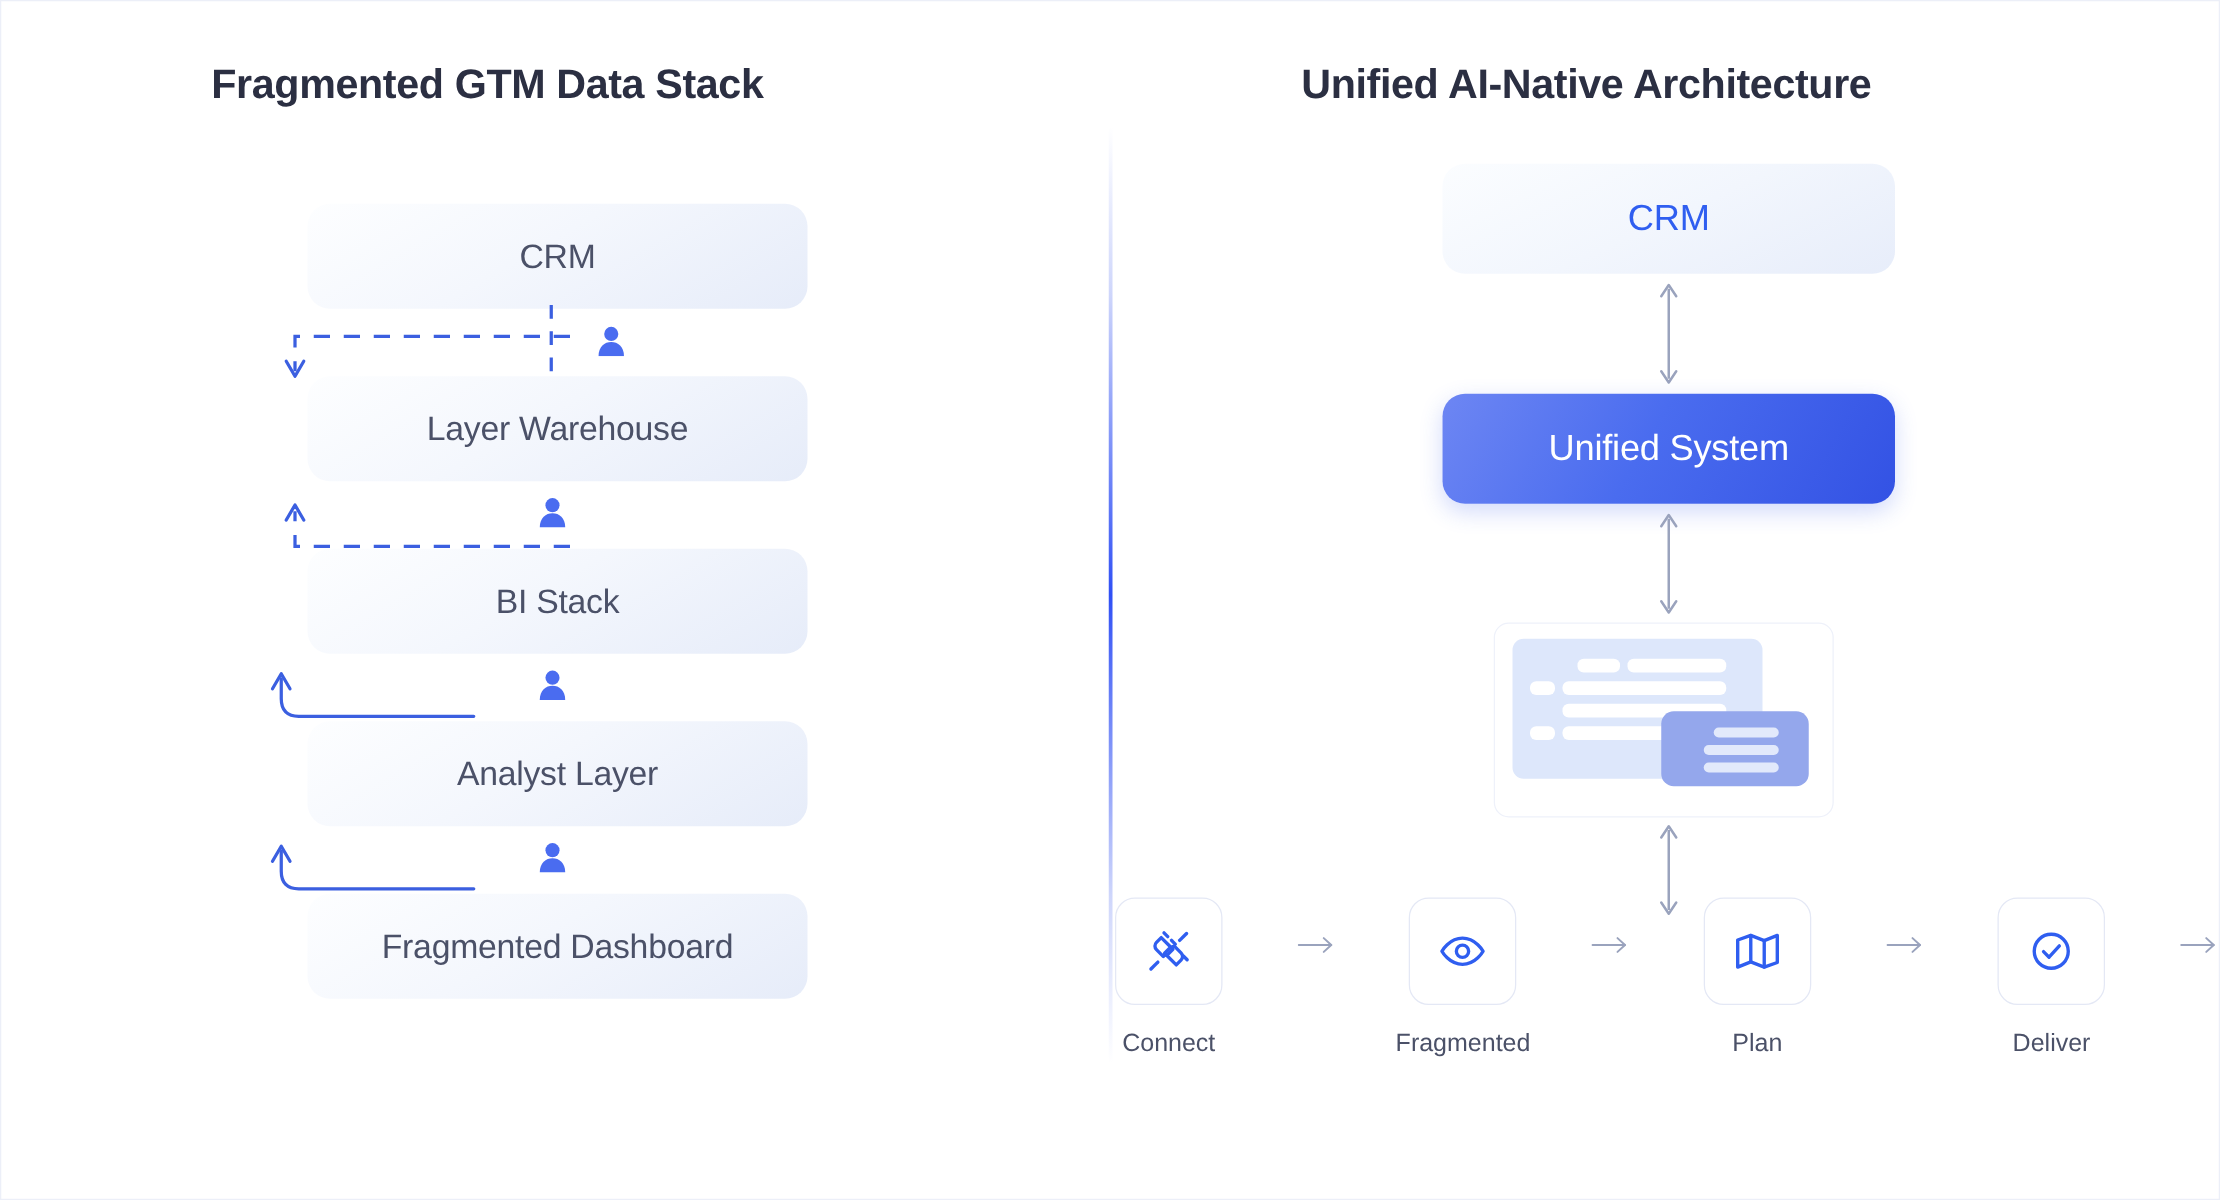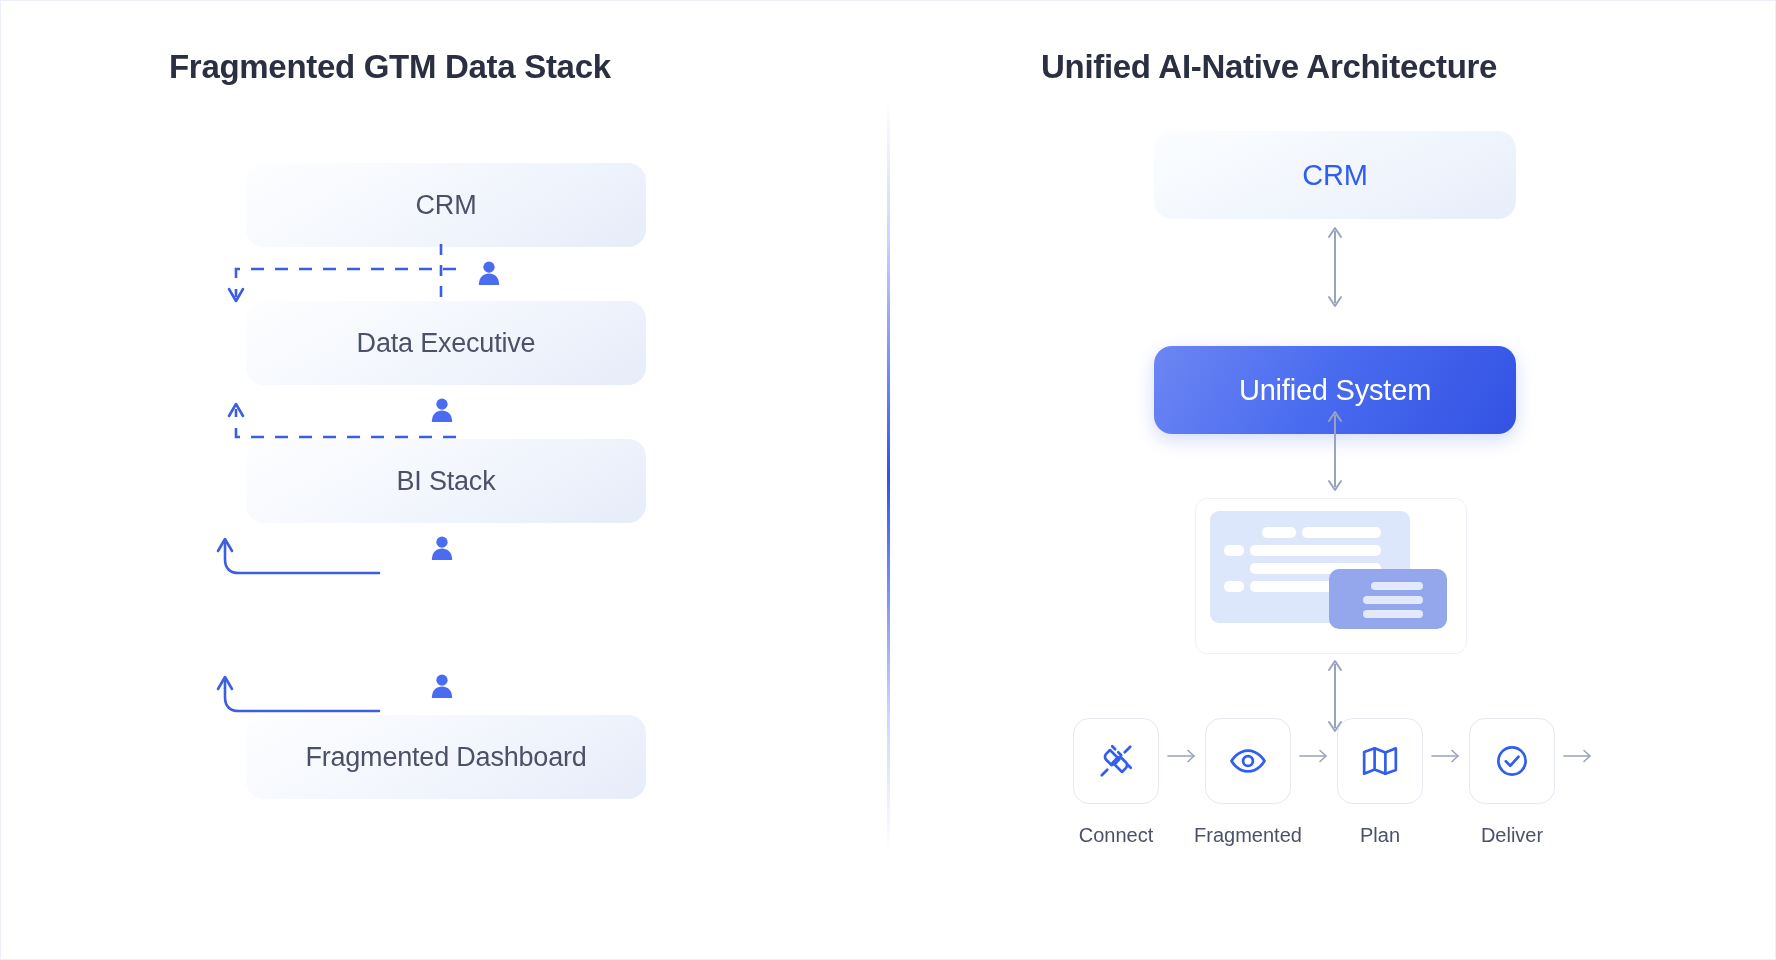--- a/index.html
+++ b/index.html
@@ -91,21 +91,20 @@
     left: 267px; top: 130px; width: 362px; height: 88px;
     background: linear-gradient(155deg, #fbfdff 0%, #f2f6fd 50%, #e7edfa 100%);
   }
   #r-crm .label {
     font-size: 29px; color: #2f5ef0; letter-spacing: -0.2px;
   }
   #r-unified {
     left: 267px; top: 314px; width: 362px; height: 88px;
     background: linear-gradient(120deg, #6d86f3 0%, #4a6cef 45%, #3352e4 100%);
     box-shadow: 0 6px 18px rgba(56,90,235,0.22);
-    margin-top: 31px;
   }
   #r-unified .label {
     font-size: 29px; color: #ffffff; letter-spacing: -0.2px;
   }
 
   
   #doc-card {
     position: absolute;
     left: 308px; top: 497px;
     width: 270px; height: 154px;
@@ -130,21 +129,21 @@
   }
   .obar { position: absolute; background: #e2e9fb; border-radius: 4px; }
 
   
   #pipeline {
     position: absolute;
     left: 0; top: 717px;
     width: 890px;
     display: flex;
     align-items: flex-start;
-    justify-content: center;
+    justify-content: space-between;
   }
   .pipe-step {
     display: flex;
     flex-direction: column;
     align-items: center;
     width: 96px;
   }
   .pipe-tile {
     width: 84px; height: 84px;
     border: 1.5px solid #e4e8f5;
@@ -187,21 +186,21 @@
 
     <svg class="connector" style="left:435px; top:243px" width="10" height="70">
       <path d="M 5 0 L 5 66" fill="none" stroke="#3b5fe0" stroke-width="2.6" stroke-dasharray="11 10"></path>
     </svg>
     <svg class="person-icon" style="left:475px; top:258px" viewBox="0 0 24 24">
       <circle cx="12" cy="7.5" r="5.2" fill="#4a6cf0"></circle>
       <path d="M 2.6 24 C 2.6 16.6 7.1 13.4 12 13.4 C 16.9 13.4 21.4 16.6 21.4 24 Z" fill="#4a6cf0"></path>
     </svg>
 
     <div class="stack-box" style="top:300px">
-      <span class="label">Data Executive</span>
+      <span class="label">Layer Warehouse</span>
     </div>
 
     <svg class="connector" style="left:215px; top:388px" width="260" height="70">
       <path d="M 240 48 L 20 48 L 20 20" fill="none" stroke="#3b5fe0" stroke-width="2.6" stroke-dasharray="13 11"></path>
       <path d="M 13 27 L 20 15 L 27 27" fill="none" stroke="#3b5fe0" stroke-width="2.6" stroke-linecap="round" stroke-linejoin="round"></path>
     </svg>
     <svg class="person-icon" style="left:428px; top:395px" viewBox="0 0 24 24">
       <circle cx="12" cy="7.5" r="5.2" fill="#4a6cf0"></circle>
       <path d="M 2.6 24 C 2.6 16.6 7.1 13.4 12 13.4 C 16.9 13.4 21.4 16.6 21.4 24 Z" fill="#4a6cf0"></path>
     </svg>
@@ -212,20 +211,23 @@
 
     <svg class="connector" style="left:208px; top:524px" width="180" height="70">
       <path d="M 170 48 L 30 48 Q 16 48 16 34 L 16 18" fill="none" stroke="#3b5fe0" stroke-width="2.6" stroke-linecap="round"></path>
       <path d="M 9 26 L 16 14 L 23 26" fill="none" stroke="#3b5fe0" stroke-width="2.6" stroke-linecap="round" stroke-linejoin="round"></path>
     </svg>
     <svg class="person-icon" style="left:428px; top:533px" viewBox="0 0 24 24">
       <circle cx="12" cy="7.5" r="5.2" fill="#4a6cf0"></circle>
       <path d="M 2.6 24 C 2.6 16.6 7.1 13.4 12 13.4 C 16.9 13.4 21.4 16.6 21.4 24 Z" fill="#4a6cf0"></path>
     </svg>
 
+    <div class="stack-box" style="top:576px">
+      <span class="label">Analyst Layer</span>
+    </div>
 
     <svg class="connector" style="left:208px; top:662px" width="180" height="70">
       <path d="M 170 48 L 30 48 Q 16 48 16 34 L 16 18" fill="none" stroke="#3b5fe0" stroke-width="2.6" stroke-linecap="round"></path>
       <path d="M 9 26 L 16 14 L 23 26" fill="none" stroke="#3b5fe0" stroke-width="2.6" stroke-linecap="round" stroke-linejoin="round"></path>
     </svg>
     <svg class="person-icon" style="left:428px; top:671px" viewBox="0 0 24 24">
       <circle cx="12" cy="7.5" r="5.2" fill="#4a6cf0"></circle>
       <path d="M 2.6 24 C 2.6 16.6 7.1 13.4 12 13.4 C 16.9 13.4 21.4 16.6 21.4 24 Z" fill="#4a6cf0"></path>
     </svg>
 

